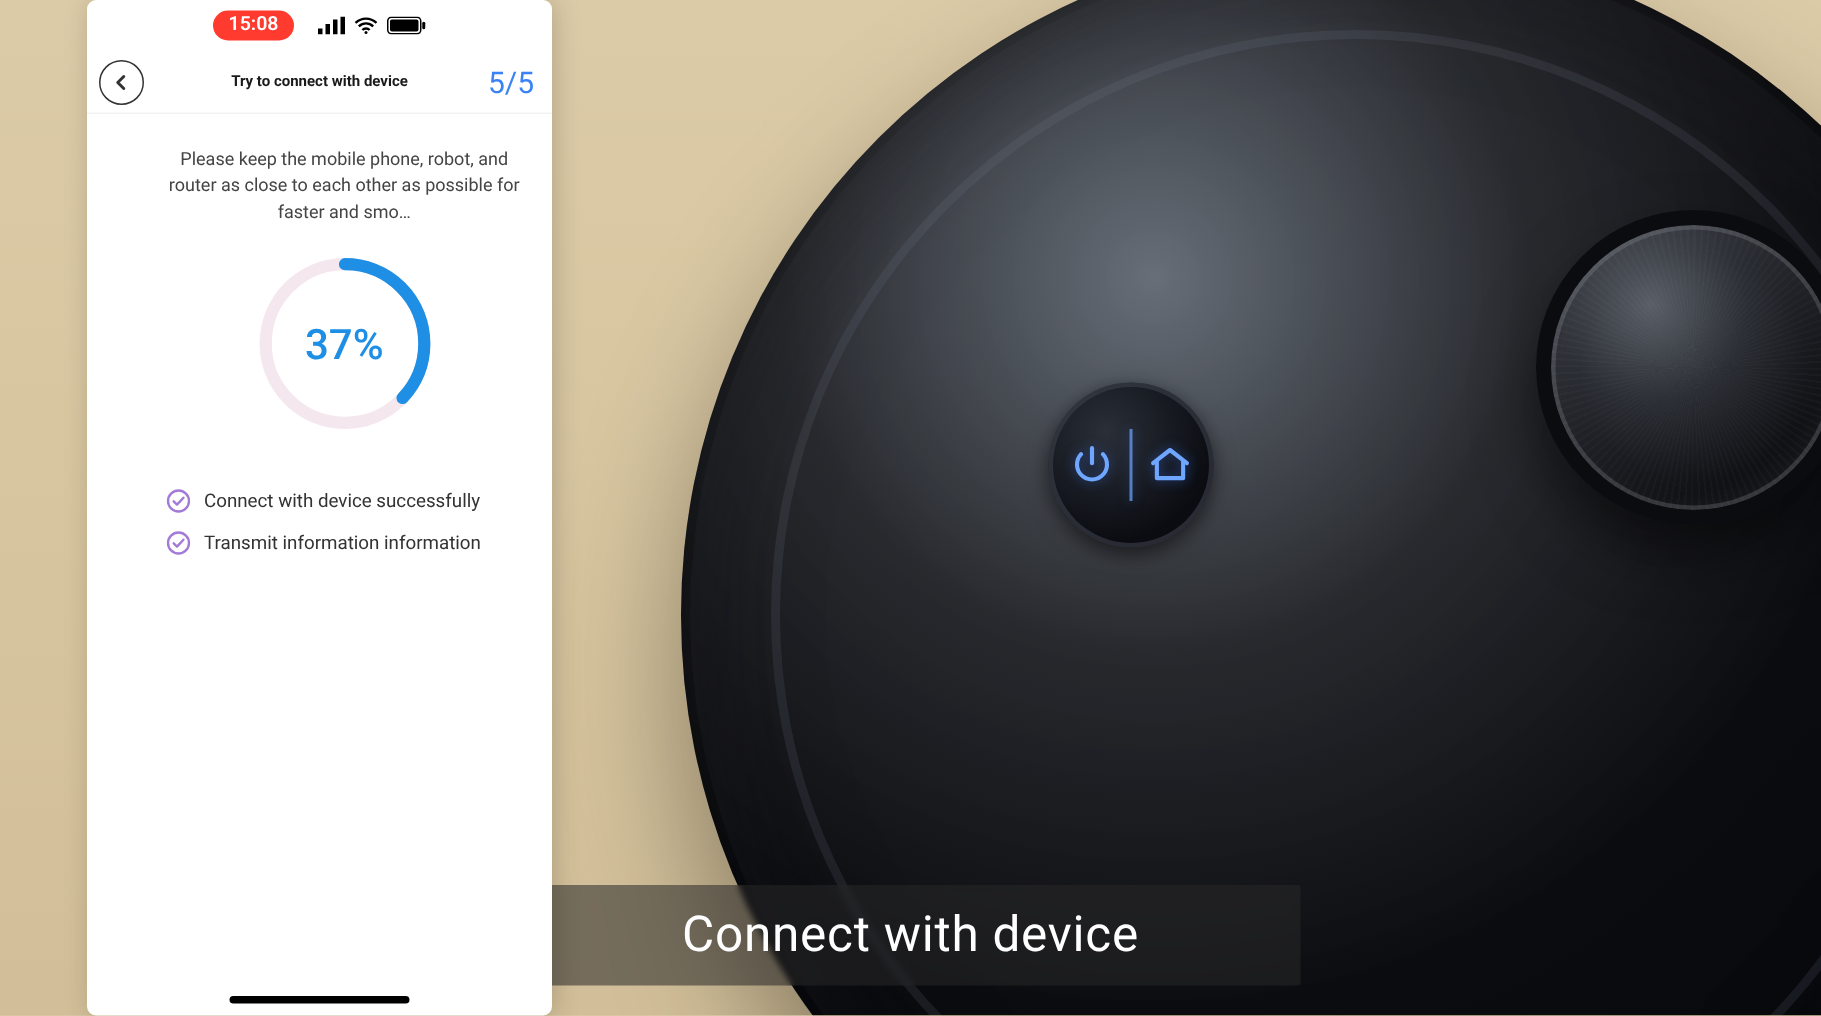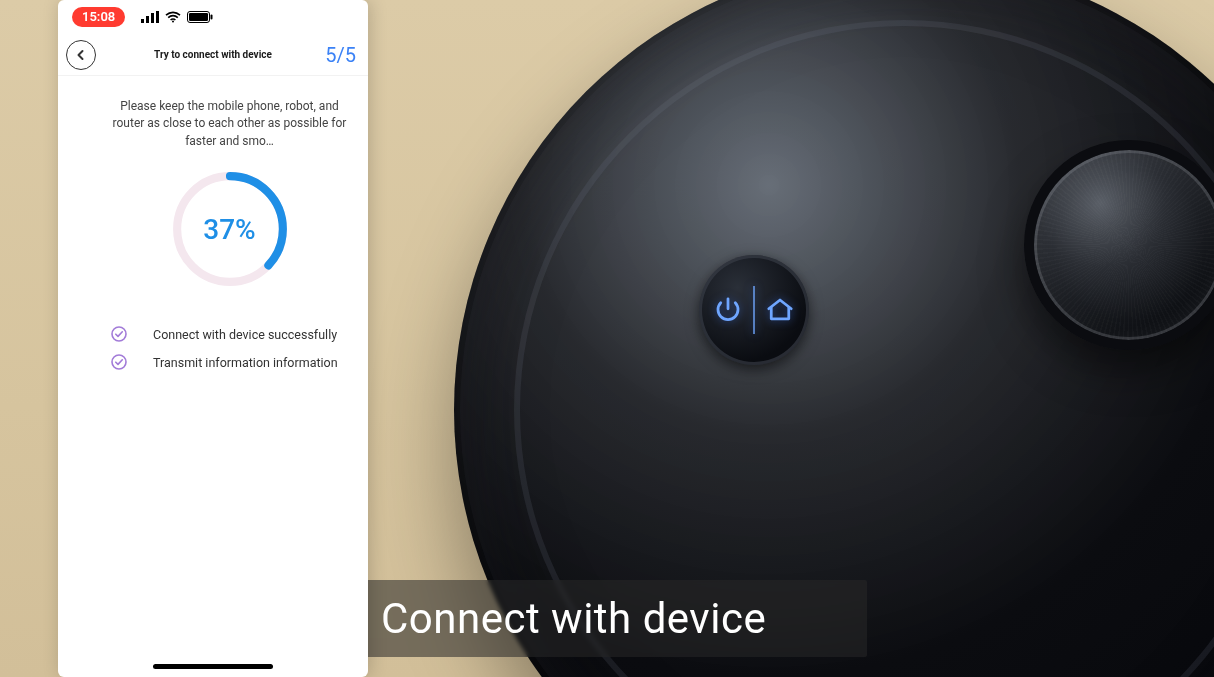--- a/index.html
+++ b/index.html
@@ -87,22 +87,23 @@
   
   .caption {
     position: absolute;
     left: 50%;
     bottom: 20px;
     transform: translateX(-50%);
     min-width: 520px;
     padding: 14px 34px;
     background: rgba(40,40,40,0.55);
     color: #fff;
-    font-size: 42px;
+    font-size: 33px;
     letter-spacing: 0.5px;
+    text-align: center;
     border-radius: 2px;
     backdrop-filter: blur(2px);
   }
 
   
   .phone {
     position: absolute;
     top: 0;
     left: 58px;
     width: 310px;
@@ -112,21 +113,21 @@
     overflow: hidden;
     box-shadow: 2px 0 18px rgba(0,0,0,0.18);
     display: flex;
     flex-direction: column;
   }
 
   .status-bar {
     height: 34px;
     display: flex;
     align-items: center;
-    justify-content: flex-start;
+    justify-content: center;
     padding: 0 14px;
     gap: 16px;
   }
   .time-pill {
     background: #ff3b30;
     color: #fff;
     font-size: 13px;
     font-weight: 600;
     padding: 2px 10px;
     border-radius: 11px;
@@ -199,21 +200,21 @@
     font-size: 28px; font-weight: 500; color: #1f8fe6;
   }
 
   .steps { 
     width: 100%;
     display: flex; flex-direction: column;
     gap: 12px;
     font-size: 12.5px;
     color: #333;
   }
-  .step-row { display: flex; align-items: center; gap: 26px; }
+  .step-row { display: flex; align-items: center; gap: 9px; }
   .step-icon {
     width: 16px; height: 16px; flex: 0 0 16px;
     display: flex; align-items: center; justify-content: center;
   }
   .spinner {
     width: 14px; height: 14px;
     border: 2px solid transparent;
     border-top-color: #bdbdbd;
     border-right-color: #bdbdbd;
     border-radius: 50%;

